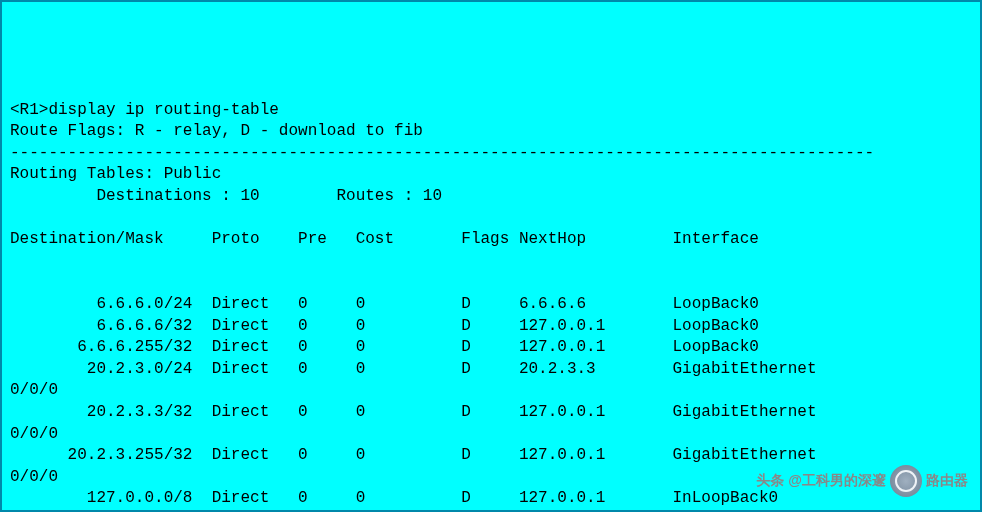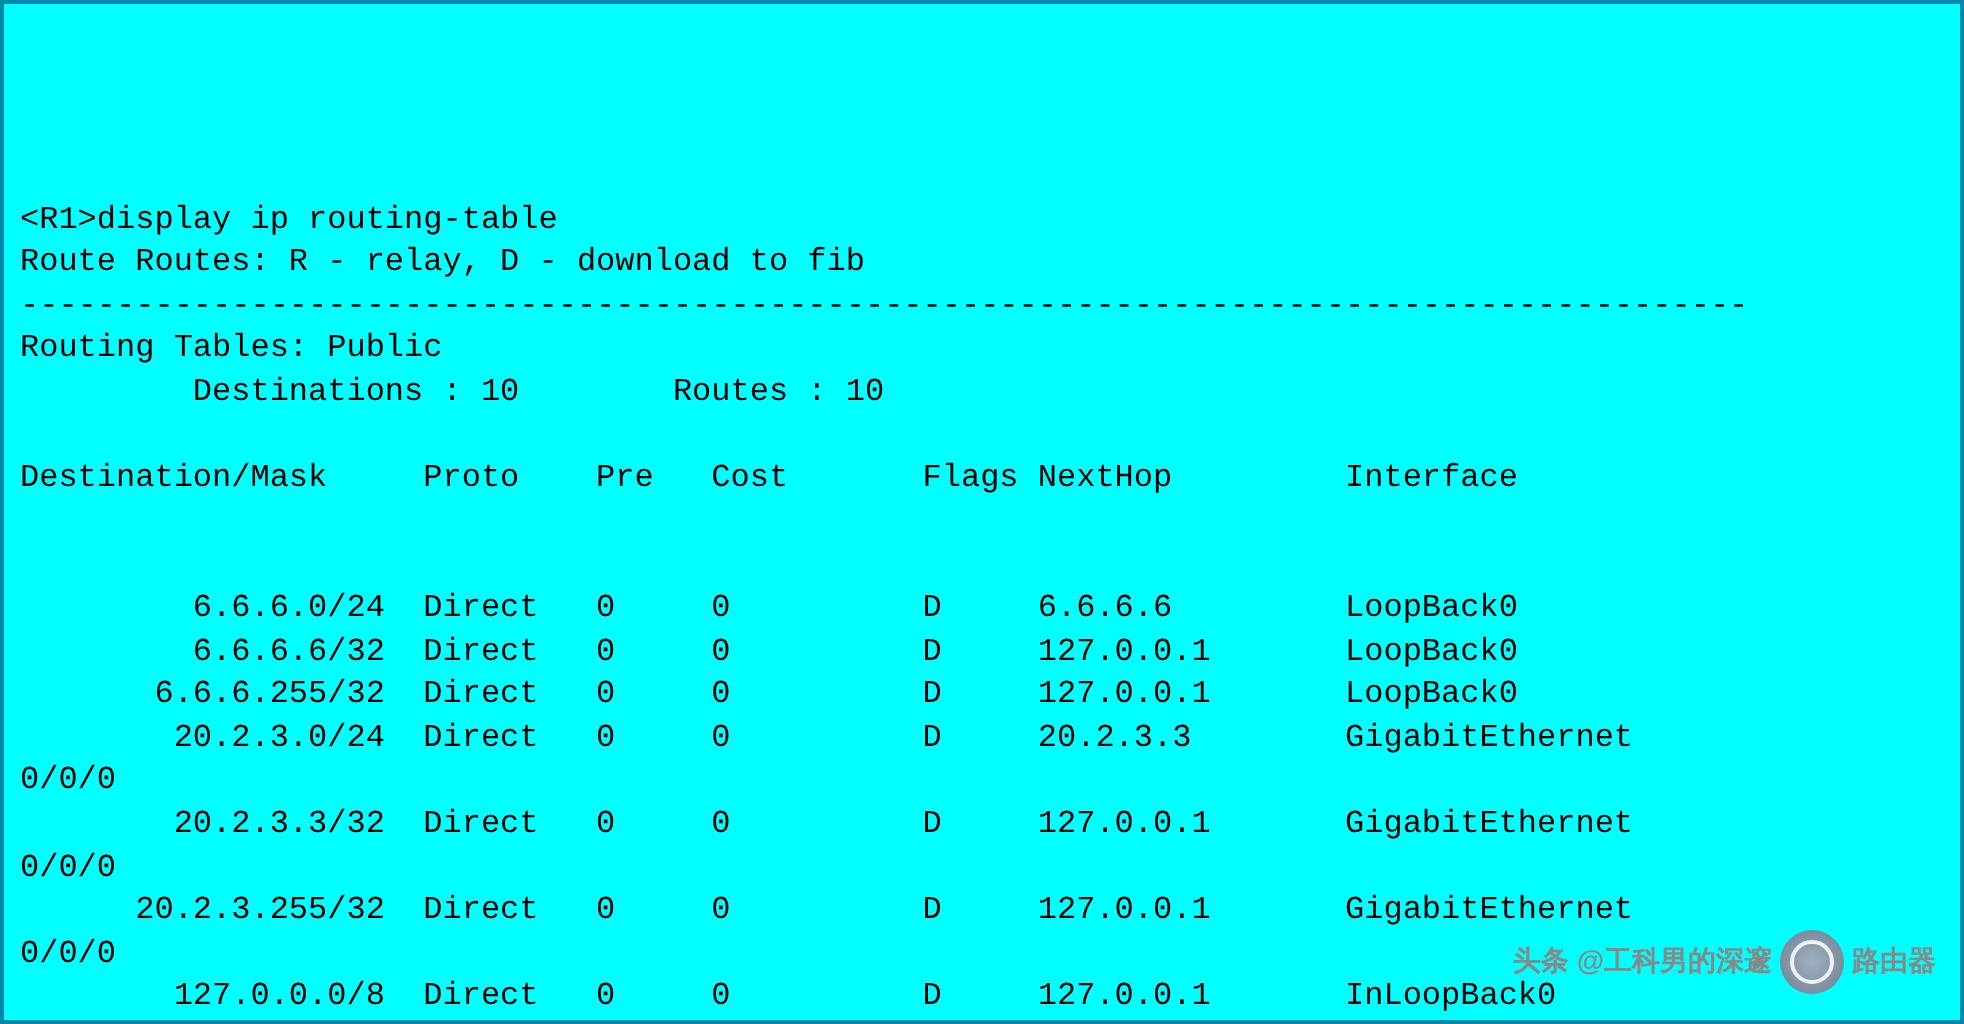--- a/index.html
+++ b/index.html
@@ -40,21 +40,21 @@
       content:""; position:absolute; inset:5px; border:2px solid #eef2f6; border-radius:50%;
     }
   </style>
 </head>
 <body>
 
 
 
 <div class="term">
 <span>&lt;R1&gt;display ip routing-table</span>
-<span>Route Routes: R - relay, D - download to fib</span>
+<span>Route Flags: R - relay, D - download to fib</span>
 <span>------------------------------------------------------------------------------------------</span>
 <span>Routing Tables: Public</span>
 <span id="summary-line">         Destinations : 10        Routes : 10</span>
 
 <span id="hdr-line">Destination/Mask     Proto    Pre   Cost       Flags NextHop         Interface</span>
 
 <span id="rows-mount">
          6.6.6.0/24  Direct   0     0          D     6.6.6.6         LoopBack0
          6.6.6.6/32  Direct   0     0          D     127.0.0.1       LoopBack0
        6.6.6.255/32  Direct   0     0          D     127.0.0.1       LoopBack0

